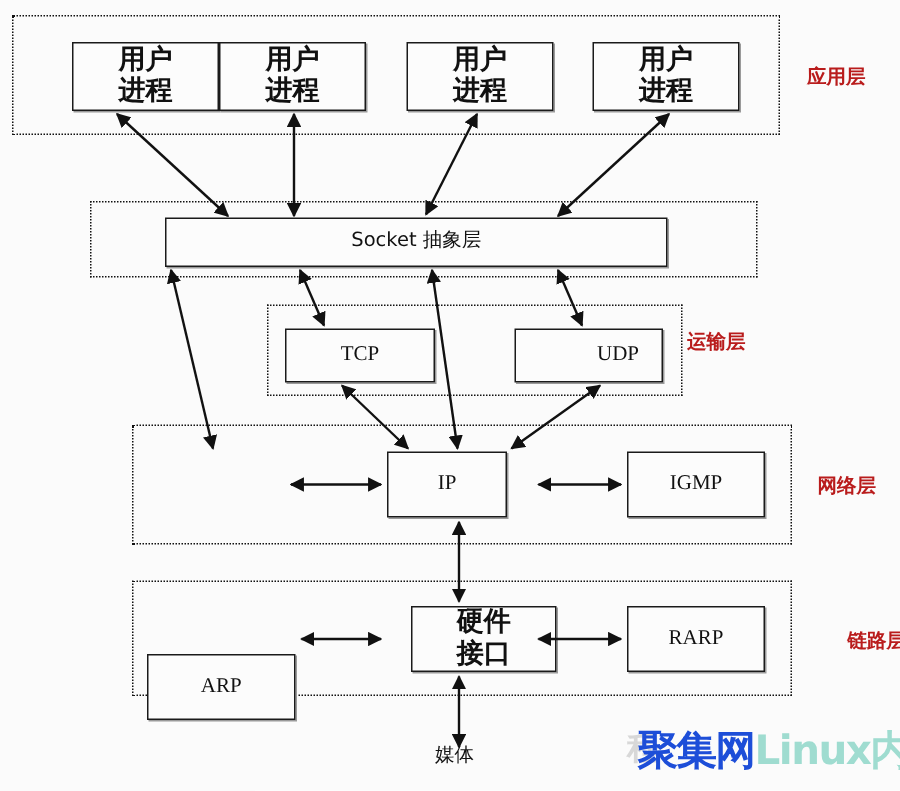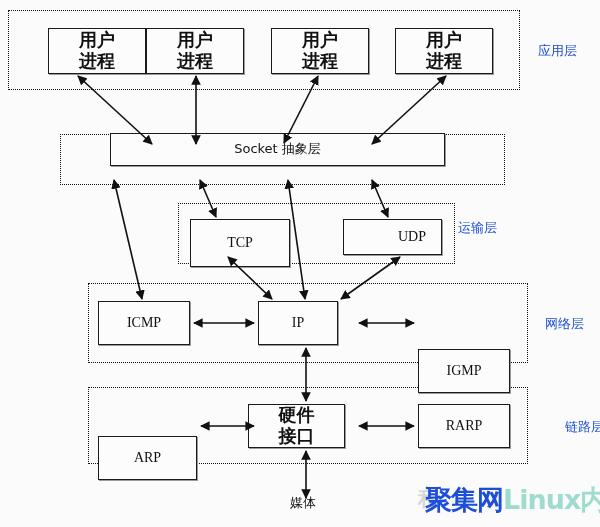--- a/index.html
+++ b/index.html
@@ -50,22 +50,23 @@
     font-size: 13px;
   }
   .node .two-line {
     display: block;
   }
   
   .layer-label {
     position: absolute;
     font-family: "DejaVu Sans", "Liberation Sans", sans-serif;
     font-size: 13px;
-    color: #1d4ed8;
+    color: #b91c1c;
     white-space: nowrap;
+    font-weight: bold;
   }
   
   .media-label {
     position: absolute;
     font-family: "DejaVu Sans", "Liberation Sans", sans-serif;
     font-size: 13px;
     color: #111111;
     white-space: nowrap;
   }
   
@@ -125,45 +126,42 @@
       <span class="two-line">进程</span>
     </div>
   </div>
   <div class="node cjk" style="left:395px; top:28px; width:98px; height:46px;">
     <div>
       <span class="two-line">用户</span>
       <span class="two-line">进程</span>
     </div>
   </div>
 
-  <div class="node mixed" style="left:110px; top:133px; width:335px; height:33px; font-size:13px;">
+  <div class="node mixed" style="left:110px; top:145px; width:335px; height:33px; font-size:13px;">
     <span>Socket 抽象层</span>
   </div>
 
-  <div class="node latin" style="left:190px; top:219px; width:100px; height:48px;">
+  <div class="node latin" style="left:190px; top:219px; width:100px; height:36px;">
     <span>TCP</span>
   </div>
   <div class="node latin" style="left:343px; top:219px; width:99px; height:36px;padding-left:39px;">
     <span>UDP</span>
   </div>
 
-  <div class="node latin" style="left:98px; top:301px; width:92px; height:44px;">
-    <span>ICMP</span>
-  </div>
   <div class="node latin" style="left:258px; top:301px; width:80px; height:44px;">
     <span>IP</span>
   </div>
-  <div class="node latin" style="left:418px; top:301px; width:92px; height:44px;margin-top:48px;">
+  <div class="node latin" style="left:418px; top:301px; width:92px; height:44px;">
     <span>IGMP</span>
   </div>
 
   <div class="node latin" style="left:98px; top:404px; width:99px; height:44px;margin-top:32px;">
     <span>ARP</span>
   </div>
-  <div class="node cjk" style="left:248px; top:404px; width:97px; height:44px;">
+  <div class="node cjk" style="left:274px; top:404px; width:97px; height:44px;">
     <div>
       <span class="two-line">硬件</span>
       <span class="two-line">接口</span>
     </div>
   </div>
   <div class="node latin" style="left:418px; top:404px; width:92px; height:44px;">
     <span>RARP</span>
   </div>
 
   <div class="layer-label" style="left:538px; top:42px;">应用层</div>

